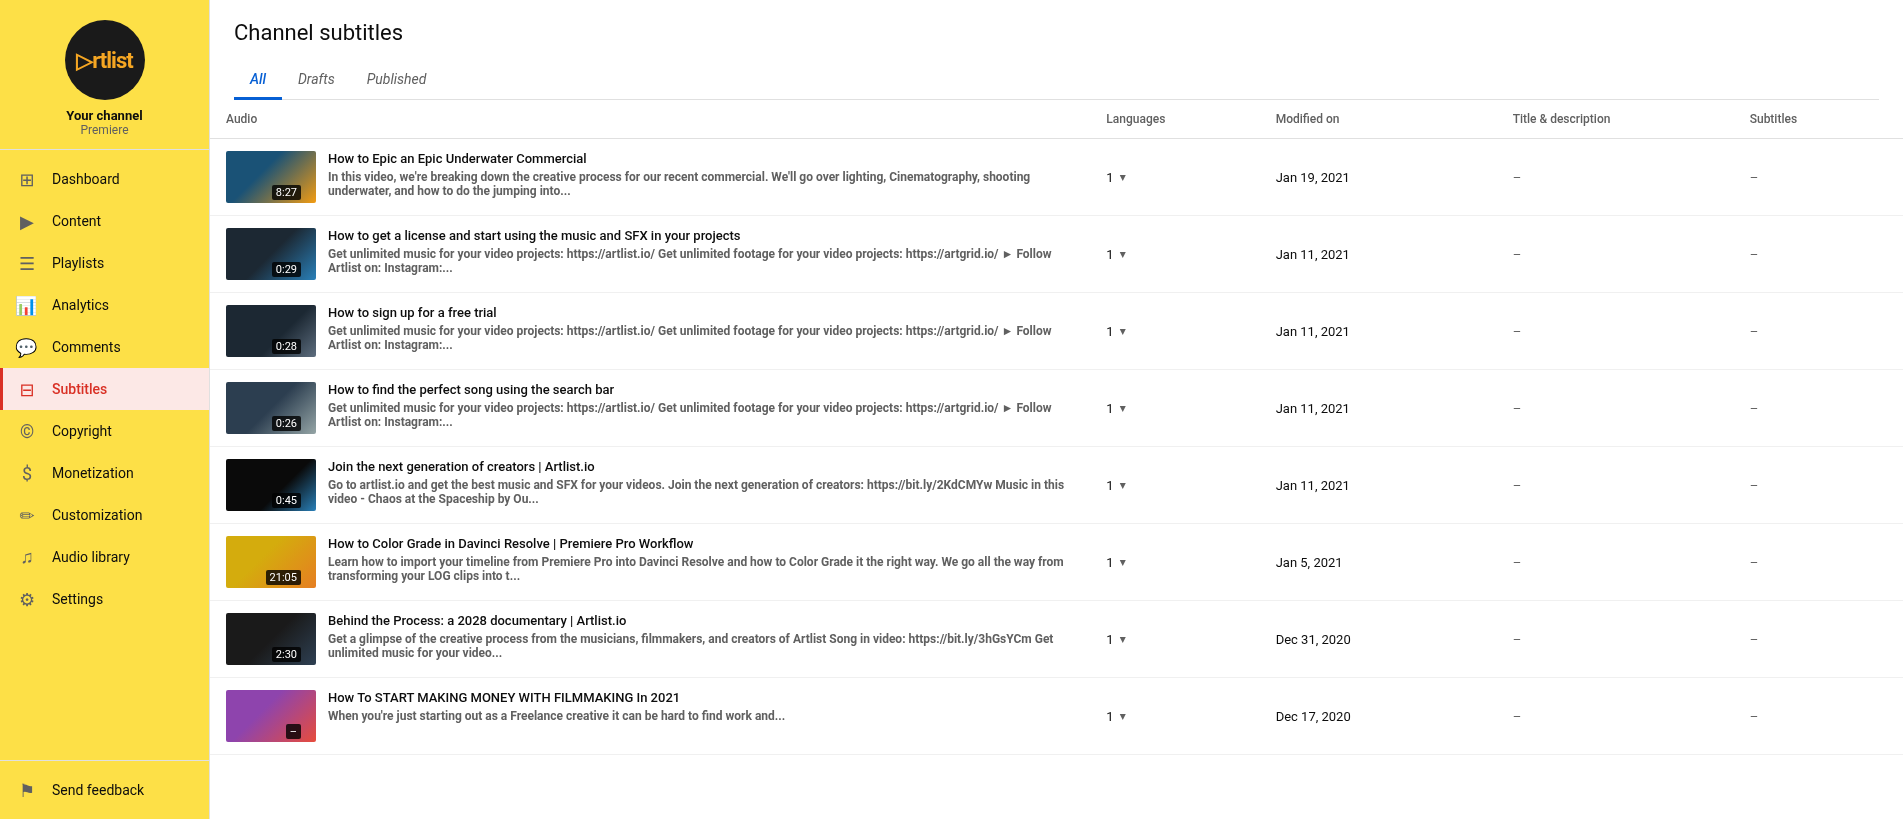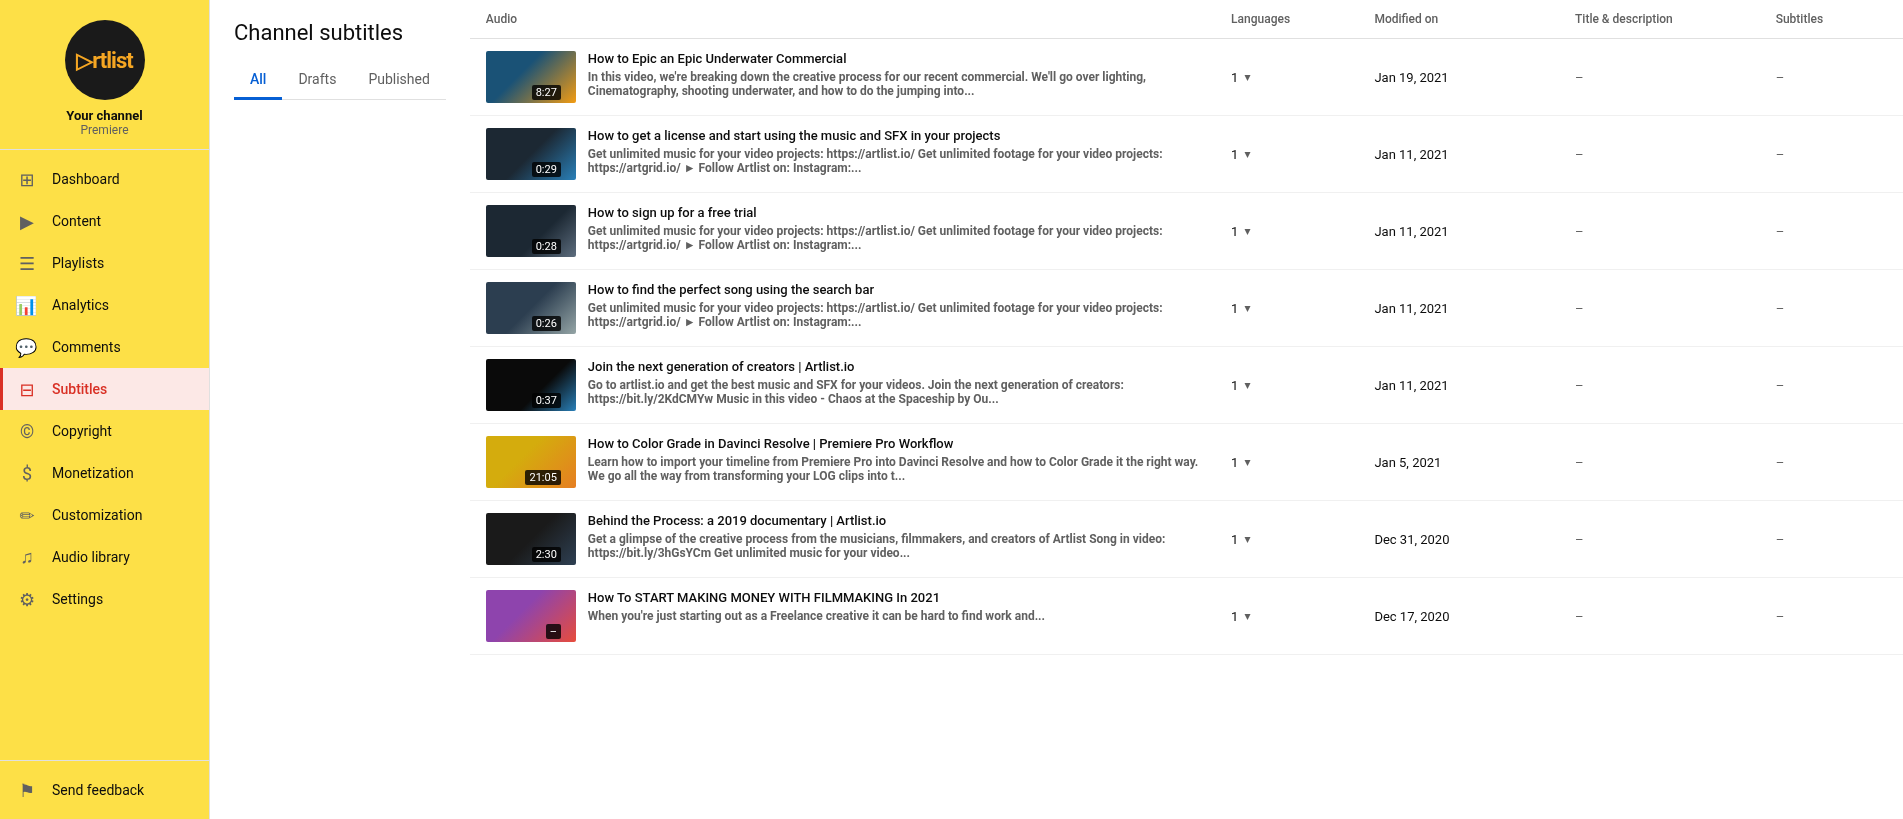--- a/index.html
+++ b/index.html
@@ -78,21 +78,21 @@
     .nav-label { font-size: 14px; }
     .sidebar-footer {
       border-top: 1px solid #e0e0e0;
       padding: 8px 0;
     }
 
     
     .main {
       flex: 1;
       display: flex;
-      flex-direction: row;
+      flex-direction: column;
       height: 100%;
       overflow: hidden;
       background: #fff;
     }
     .page-header {
       padding: 20px 24px 0;
     }
     .page-title {
       font-size: 22px;
       font-weight: 400;
@@ -104,20 +104,21 @@
       gap: 0;
       border-bottom: 1px solid #e0e0e0;
     }
     .tab {
       padding: 10px 16px;
       font-size: 14px;
       cursor: pointer;
       color: #606060;
       border-bottom: 3px solid transparent;
       margin-bottom: -1px;
+      font-style: italic;
     }
     .tab.active {
       color: #065fd4;
       border-bottom: 3px solid #065fd4;
       font-weight: 500;
     }
 
     
     .table-wrapper {
       flex: 1;
@@ -423,21 +424,21 @@
   </td>
             <td>Jan 11, 2021</td>
             <td class="dash">–</td>
             <td class="dash">–</td>
           </tr>
           <tr>
             <td>
     <div class="video-cell">
       <div class="thumb-wrap">
         <div class="thumb-bg thumb-5"></div>
-        <span class="thumb-duration">0:37</span>
+        <span class="thumb-duration">0:45</span>
       </div>
       <div class="video-info">
         <div class="video-title">Join the next generation of creators | Artlist.io</div>
         <div class="video-desc">Go to artlist.io and get the best music and SFX for your videos. Join the next generation of creators: https://bit.ly/2KdCMYw Music in this video - Chaos at the Spaceship by Ou...</div>
       </div>
     </div>
   </td>
             <td>
     <div class="lang-cell">
       <span class="lang-num">1</span>
@@ -472,21 +473,21 @@
             <td class="dash">–</td>
           </tr>
           <tr>
             <td>
     <div class="video-cell">
       <div class="thumb-wrap">
         <div class="thumb-bg thumb-7"></div>
         <span class="thumb-duration">2:30</span>
       </div>
       <div class="video-info">
-        <div class="video-title">Behind the Process: a 2019 documentary | Artlist.io</div>
+        <div class="video-title">Behind the Process: a 2028 documentary | Artlist.io</div>
         <div class="video-desc">Get a glimpse of the creative process from the musicians, filmmakers, and creators of Artlist Song in video: https://bit.ly/3hGsYCm Get unlimited music for your video...</div>
       </div>
     </div>
   </td>
             <td>
     <div class="lang-cell">
       <span class="lang-num">1</span>
       <span class="chevron-icon">▾</span>
     </div>
   </td>

